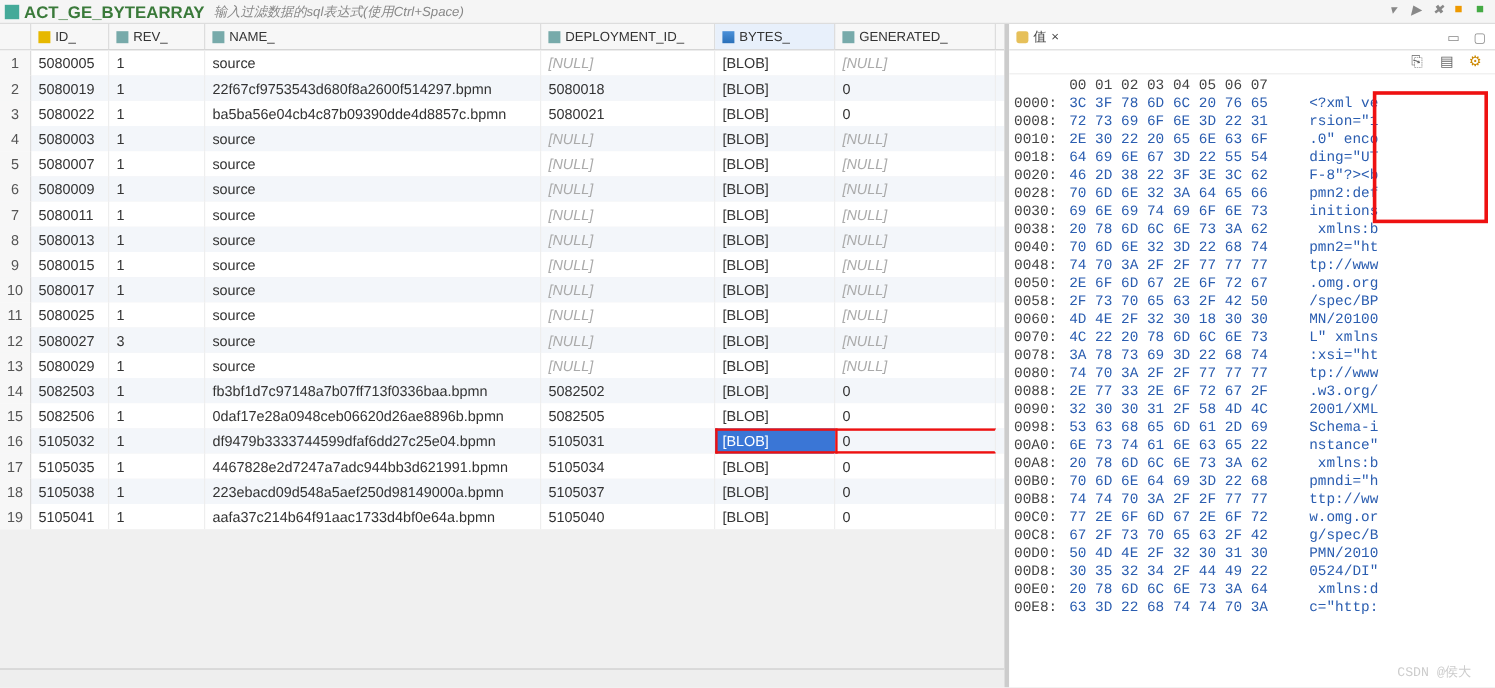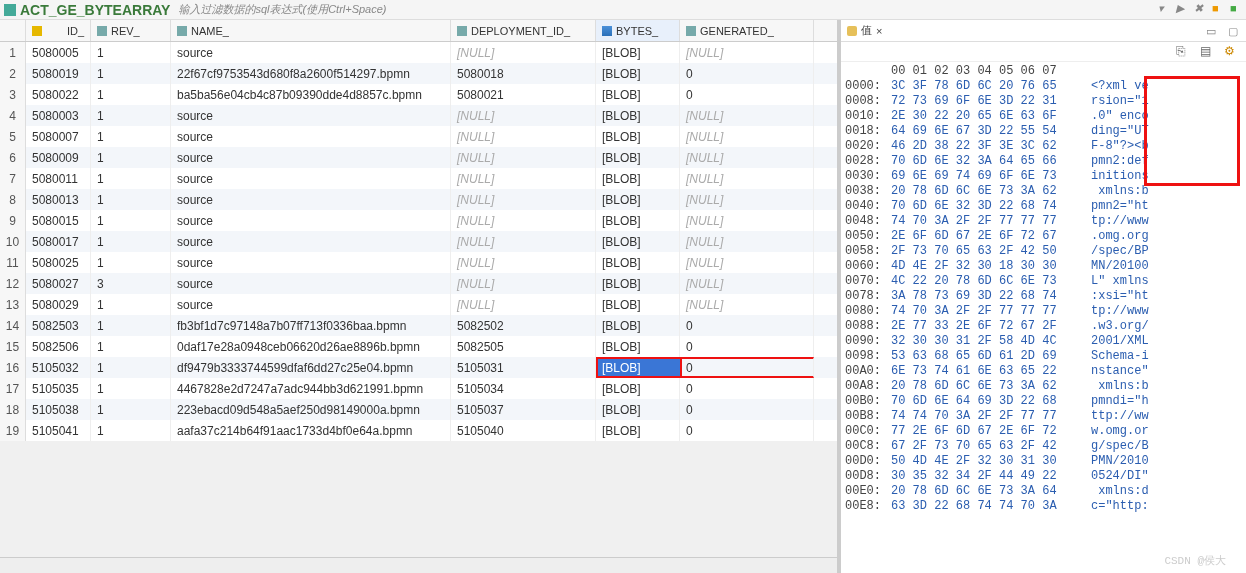--- a/index.html
+++ b/index.html
@@ -11,25 +11,25 @@
 .main { flex: 1; display: flex; overflow: hidden; }
 .grid-pane { flex: 1; display: flex; flex-direction: column; border-right: 4px solid #ccc; overflow: hidden; }
 .grid-header { display: flex; background: #f7f7f7; border-bottom: 1px solid #ccc; height: 22px; }
 .hcell { display: flex; align-items: center; padding: 0 6px; border-right: 1px solid #ddd; font-size: 11px; color: #333; white-space: nowrap; overflow: hidden; }
 .hcell .col-icon { width: 10px; height: 10px; margin-right: 4px; display: inline-block; }
 .hcell .col-icon.key { background: #e6b800; }
 .hcell .col-icon.txt { background: #7aa; }
 .hcell .col-icon.bytes { background: linear-gradient(#4a90d9,#2a70b9); }
 .hcell.bytes-col { background: #e8f0fb; }
 .rownum { width: 26px; text-align: center; justify-content: center; background: #f7f7f7; color: #555; }
-.c-id { width: 65px; justify-content: space-between; }
+.c-id { width: 65px; }
 .c-rev { width: 80px; }
 .c-name { width: 280px; }
 .c-dep { width: 145px; }
-.c-bytes { width: 84px; }
+.c-bytes { width: 100px; }
 .c-gen { width: 134px; }
 .grid-body { flex: 1; overflow-y: auto; overflow-x: hidden; }
 .row { display: flex; height: 21px; align-items: stretch; }
 .row:nth-child(even) { background: #f3f6fa; }
 .row:nth-child(odd) { background: #fff; }
 .cell { display: flex; align-items: center; padding: 0 6px; border-right: 1px solid #eee; font-size: 12px; white-space: nowrap; overflow: hidden; }
 .cell.null { color: #aaa; font-style: italic; }
 .cell.rownum { background: #f7f7f7; border-right: 1px solid #ddd; }
 .row.selected .cell:not(.rownum) {}
 .row.selected .cell.c-bytes { background: #3a76d6; color: #fff; border: 2px solid #e11; border-right: none; padding-left: 4px; }

